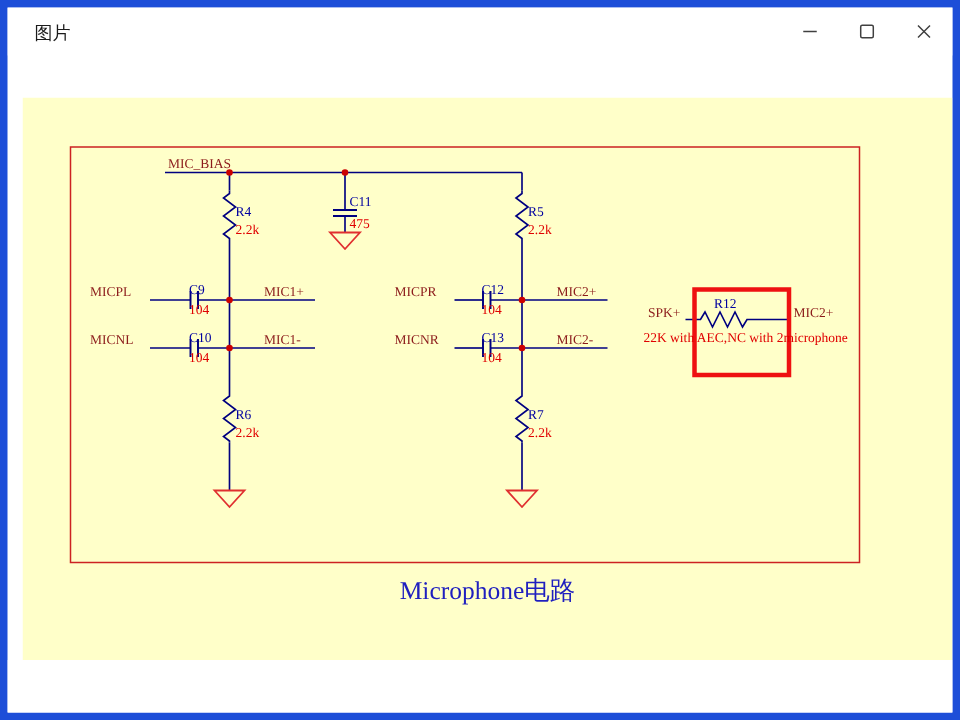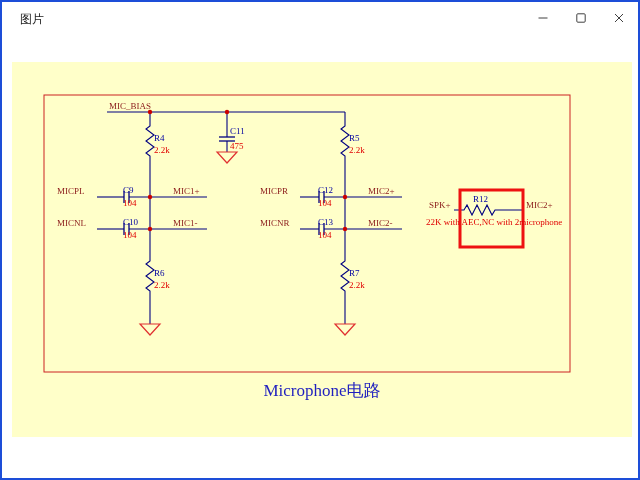--- a/index.html
+++ b/index.html
@@ -1,19 +1,19 @@
 <!DOCTYPE html>
 <html><head>
 <meta charset="utf-8">
 <style>
   html,body{margin:0;padding:0;background:#e8e8e8;}
   .win{
     position:relative;width:640px;height:480px;background:#ffffff;
     font-family:"Liberation Sans",sans-serif;box-sizing:border-box;
-    border:2px solid #1d4ed8;overflow:hidden;
+    border:5px solid #1d4ed8;overflow:hidden;
   }
   
   .titlebar{position:absolute;left:0;top:0;right:0;height:32px;background:#ffffff;}
   .title-text{position:absolute;left:18px;top:9px;font-size:12px;color:#1b1b1b;}
   .win-controls{position:absolute;right:0;top:0;height:32px;display:flex;}
   .win-btn{width:38px;height:32px;display:flex;align-items:center;justify-content:center;cursor:default;}
   
   .image-area{position:absolute;left:10px;top:60px;width:620px;height:424px;text-align:center;}
   .image-area svg{display:block;}
   .sch-text{font-family:"Liberation Serif",serif;}

